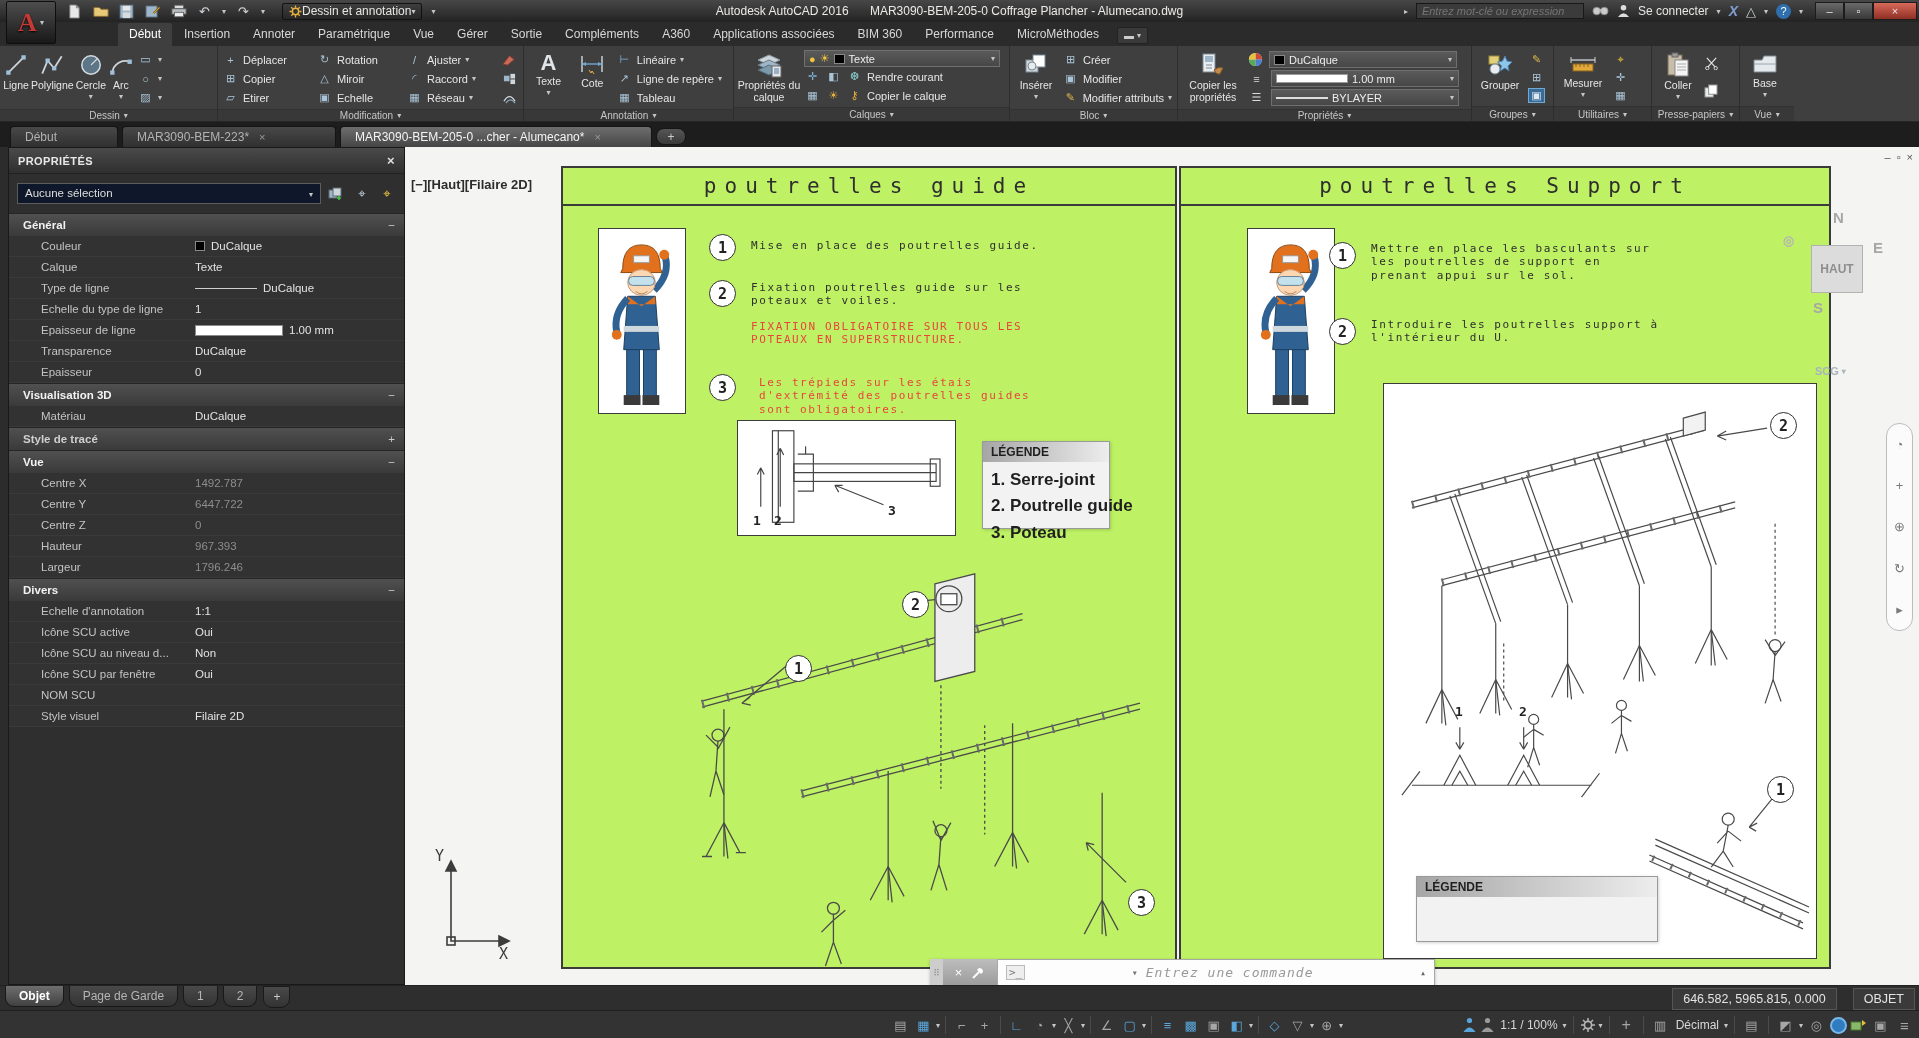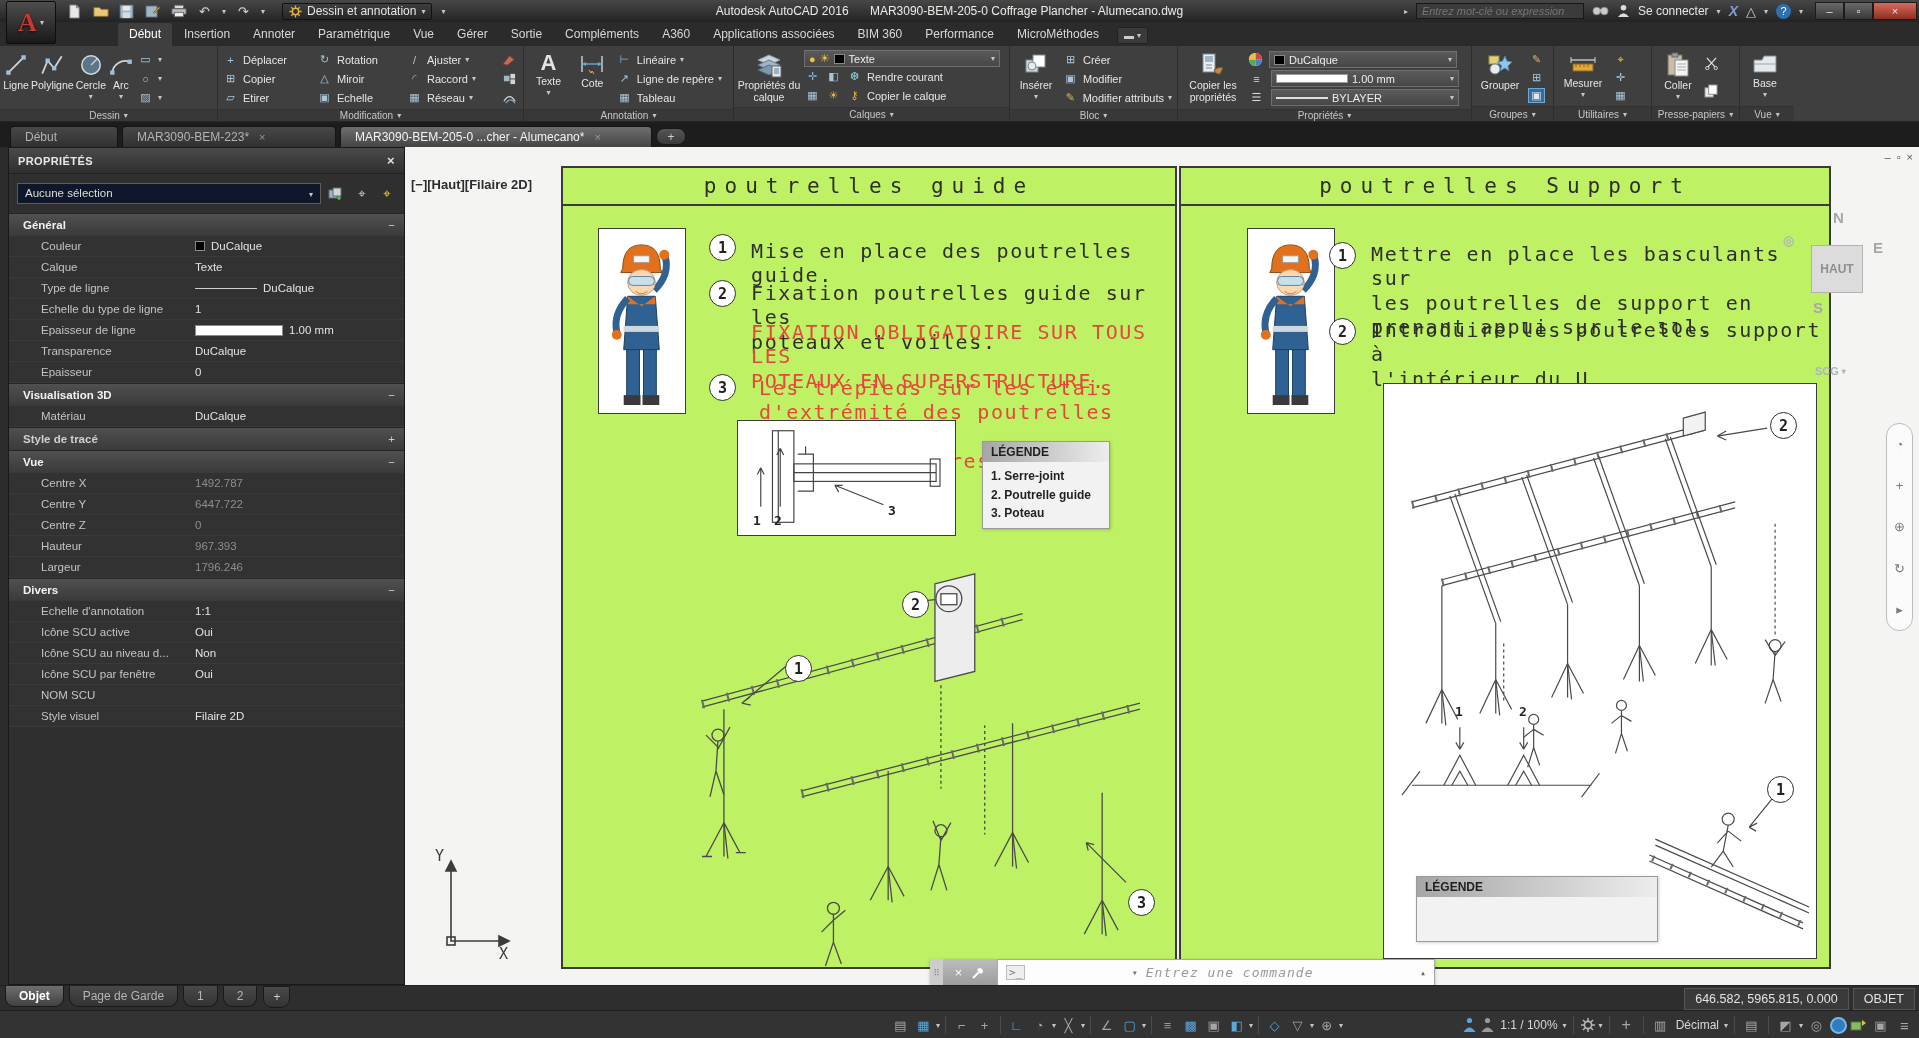--- a/index.html
+++ b/index.html
@@ -7,21 +7,21 @@
   .screen{position:relative;width:1919px;height:1038px;background:#2c2c2c;font-family:"Liberation Sans",sans-serif;overflow:hidden;color:#ddd;font-size:12px}
   svg{display:block}
   
   .titlebar{position:absolute;left:0;top:0;right:0;height:22px;background:linear-gradient(#474747,#232323);display:flex;align-items:center;color:#e6e6e4}
   .acad-logo{position:absolute;left:6px;top:1px;width:50px;height:43px;background:linear-gradient(#4d4d4d,#191919);border:1px solid #0e0e0e;border-radius:2px;display:flex;align-items:center;justify-content:center;gap:3px;z-index:9}
   .acad-a{font-family:"Liberation Serif",serif;font-size:26px;line-height:1;font-weight:bold;color:#c33a35;text-shadow:0 1px 2px #000}
   .qat{display:flex;align-items:center;gap:9px;margin-left:66px}
   .qico{display:inline-flex;align-items:center;justify-content:center;width:17px;height:17px}
   .qglyph{font-size:13px;color:#cfd4d8}
   .chev{font-size:8px;color:#c6c6c6}
-  .ws-box{display:flex;align-items:center;gap:5px;height:17px;padding:0 6px;margin-left:8px;background:linear-gradient(#3e3e3e,#262626);border:1px solid #121212;border-radius:2px}
+  .ws-box{display:flex;align-items:center;height:17px;padding:0 6px;margin-left:8px;background:linear-gradient(#3e3e3e,#262626);border:1px solid #121212;border-radius:2px}
   .title-center{position:absolute;left:560px;right:580px;text-align:center;white-space:nowrap;overflow:hidden;font-size:12px;color:#eceae6}
   .title-center .doc{margin-left:18px}
   .title-right{position:absolute;right:2px;top:0;height:22px;display:flex;align-items:center;gap:8px}
   .search-box{display:flex;align-items:center;gap:4px}
   .search-input{width:168px;height:16px;background:#3b3b3b;border:1px solid #181818;color:#b4b4b4;font-style:italic;font-size:11px;padding:0 5px;font-family:"Liberation Sans",sans-serif}
   .tb-x{color:#7f9fd1;font-weight:bold;font-style:italic;font-size:14px}
   .helpq{width:15px;height:15px;border-radius:50%;background:#2f6fae;color:#fff;font-size:11px;display:flex;align-items:center;justify-content:center}
   .win-btns{display:flex;margin-left:4px}
   .win-btn{width:29px;height:18px;display:flex;align-items:center;justify-content:center;background:linear-gradient(#6a6a6a,#383838);border:1px solid #1c1c1c;font-size:11px;color:#e8e8e8}
   .win-btn.close{width:44px;background:linear-gradient(#d86a5a,#8e2f24)}
@@ -73,47 +73,47 @@
   .canvas{position:absolute;left:405px;top:147px;width:1514px;height:838px;background:#f4f4f3;color:#333;overflow:hidden}
   .vp-label{position:absolute;left:6px;top:30px;font-size:13px;font-weight:bold;color:#2d2d2d}
   .vpwin{position:absolute;right:6px;top:4px;display:flex;gap:6px;color:#555;font-size:11px}
   .sheet{position:absolute;top:19px;height:803px;background:#bef264;border:2px solid #3b3b3b}
   .sheet-left{left:156px;width:616px}
   .sheet-right{left:774px;width:652px}
   .sheet-title{position:absolute;left:0;right:0;top:0;height:38px;border-bottom:2px solid #3b3b3b;display:flex;align-items:center;justify-content:center;font-family:"DejaVu Sans Mono",monospace;font-size:21px;letter-spacing:8px;color:#2e2e2e;white-space:nowrap}
   .archtext{font-family:"DejaVu Sans Mono",monospace;color:#2f2f2f;white-space:pre-line}
   .red{color:#e8453c}
   .step-circle{position:absolute;width:27px;height:27px;border:1.6px solid #2f2f2f;border-radius:50%;background:#fff;display:flex;align-items:center;justify-content:center;font-family:"DejaVu Sans Mono",monospace;font-weight:bold;font-size:15px;color:#222}
-  .step-text{position:absolute;font-size:20px;letter-spacing:1.6px;line-height:1.22}
+  .step-text{position:absolute;font-size:11px;letter-spacing:1.6px;line-height:1.22}
   .callout{position:absolute;width:27px;height:27px;border:1.6px solid #2f2f2f;border-radius:50%;background:#fff;display:flex;align-items:center;justify-content:center;font-family:"DejaVu Sans Mono",monospace;font-size:15px;font-weight:bold;color:#222;z-index:3}
   .workerbox{position:absolute;border:1.5px solid #3b3b3b;background:#fff}
   .detailbox{position:absolute;border:1.5px solid #3b3b3b;background:#fff}
   .borderbox{position:absolute;border:1.5px solid #3b3b3b;background:#fff}
   .legendbox{position:absolute;background:#f2f2f2;border:1px solid #9a9a9a;box-shadow:1px 1px 3px rgba(0,0,0,.18)}
   .legend-h{height:20px;background:linear-gradient(90deg,#a6a6a6,#ededed);display:flex;align-items:center;padding:0 8px;font-weight:bold;font-size:12px;color:#1f1f1f}
-  .legend-items{padding:5px 8px;font-size:12px;color:#1f1f1f;line-height:1.55;white-space:nowrap}
+  .legend-items{padding:5px 8px;font-size:17px;color:#1f1f1f;line-height:1.55;white-space:nowrap}
   .dlabel{position:absolute;font-family:"DejaVu Sans Mono",monospace;font-weight:bold;font-size:13px;color:#222;z-index:3}
   .viewcube-letter{position:absolute;color:#a7a7a7;font-size:15px;font-weight:bold}
   .haut-cube{position:absolute;width:52px;height:48px;background:#dcdcdc;border:1px solid #b2b2b2;display:flex;align-items:center;justify-content:center;color:#8e8e8e;font-weight:bold;font-size:12px}
   .scg{position:absolute;color:#a9b4bc;font-size:11px;font-weight:bold;display:flex;gap:3px;align-items:center}
   .navbar{position:absolute;width:27px;background:rgba(252,252,252,.9);border:1px solid #bdbdbd;border-radius:13px;display:flex;flex-direction:column;align-items:center;justify-content:space-around;color:#7a7a7a;font-size:13px}
   
   .cmdbar{position:absolute;left:525px;top:812px;width:505px;height:27px;display:flex;align-items:stretch;z-index:6;box-shadow:0 1px 3px rgba(0,0,0,.25)}
   .cmd-grip{width:13px;background:#cdcdcd;display:flex;align-items:center;justify-content:center;color:#8a8a8a;font-size:9px}
   .cmd-tools{width:54px;background:linear-gradient(#bdbdbd,#9b9b9b);display:flex;align-items:center;justify-content:center;gap:9px;color:#fff;font-size:13px}
   .cmd-field{flex:1;background:#fdfdfd;border:1px solid #a8a8a8;display:flex;align-items:center;gap:8px;padding:0 8px;font-family:"DejaVu Sans Mono",monospace;font-size:13px;color:#999}
   .cmd-prompt{font-style:normal;color:#777;font-size:11px;border:1px solid #bbb;padding:0 2px;background:#eee}
   .cmd-placeholder{font-style:italic;letter-spacing:1px}
   .cmd-field .chev{margin-left:auto;color:#666;font-size:10px}
   
   .layoutbar{position:absolute;left:0;top:985px;width:100%;height:25px;background:#2e2e2e;display:flex;align-items:flex-start;border-top:1px solid #222}
   .ltab{padding:3px 13px;background:linear-gradient(#494949,#333);border:1px solid #191919;border-top:none;border-radius:0 0 9px 9px;color:#b5b5b5;font-size:12px;margin-left:5px;white-space:nowrap}
   .ltab.active{background:linear-gradient(#6e6e6e,#414141);color:#fff;font-weight:bold}
   .ltab-plus{margin-left:6px;padding:3px 9px;background:linear-gradient(#494949,#333);border:1px solid #191919;border-radius:0 0 9px 9px;color:#ccc}
-  .lay-right{margin-left:auto;display:flex;align-items:center;gap:4px;margin-right:4px;height:25px}
+  .lay-right{margin-left:auto;display:flex;align-items:center;gap:16px;margin-right:4px;height:25px}
   .coordbox{height:22px;display:flex;align-items:center;padding:0 10px;background:#3a3a3a;border:1px solid #555;color:#e3e3e3;font-size:12.5px;white-space:nowrap}
   
   .statusbar{position:absolute;left:0;top:1010px;width:100%;height:28px;background:#333;border-top:1px solid #1f1f1f}
   .sb-left{position:absolute;left:890px;top:0;height:28px;display:flex;align-items:center;gap:2px}
   .sb-right{position:absolute;right:4px;top:0;height:28px;display:flex;align-items:center;gap:3px}
   .sbi{min-width:21px;height:22px;display:flex;align-items:center;justify-content:center;font-size:13px;color:#a6a6a6;gap:1px;padding:0 1px}
   .sbi.on{color:#5aa7dc}
   .sb-sep{width:1px;height:18px;background:#4a4a4a;margin:0 3px}
   .sb-text{color:#d8d8d8;font-size:12px;padding:0 2px;white-space:nowrap}
   .hw-circle{width:17px;height:17px;border-radius:50%;background:#2f7cc0;border:2px solid #79b7e8}

